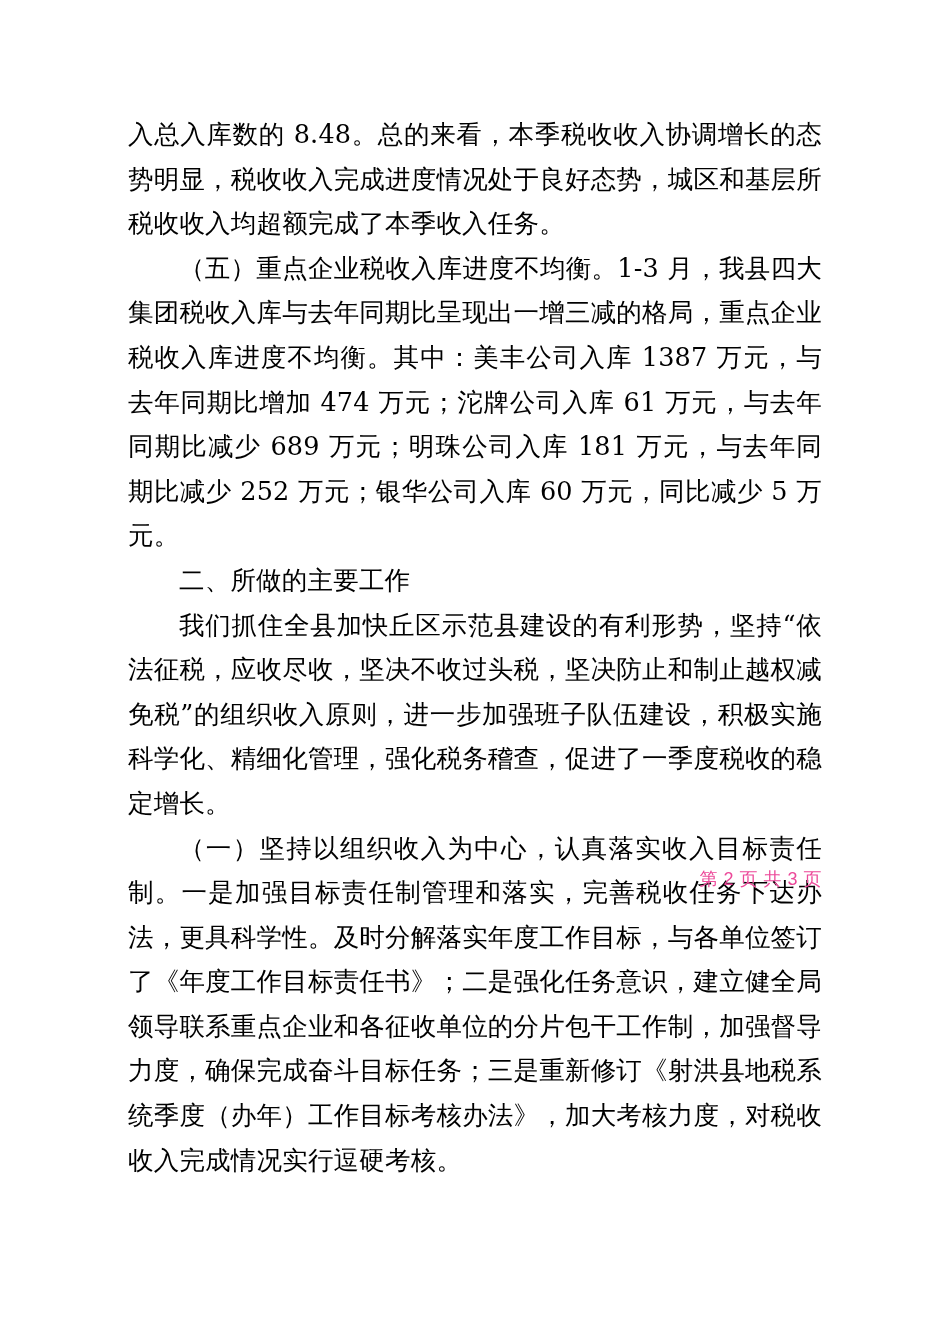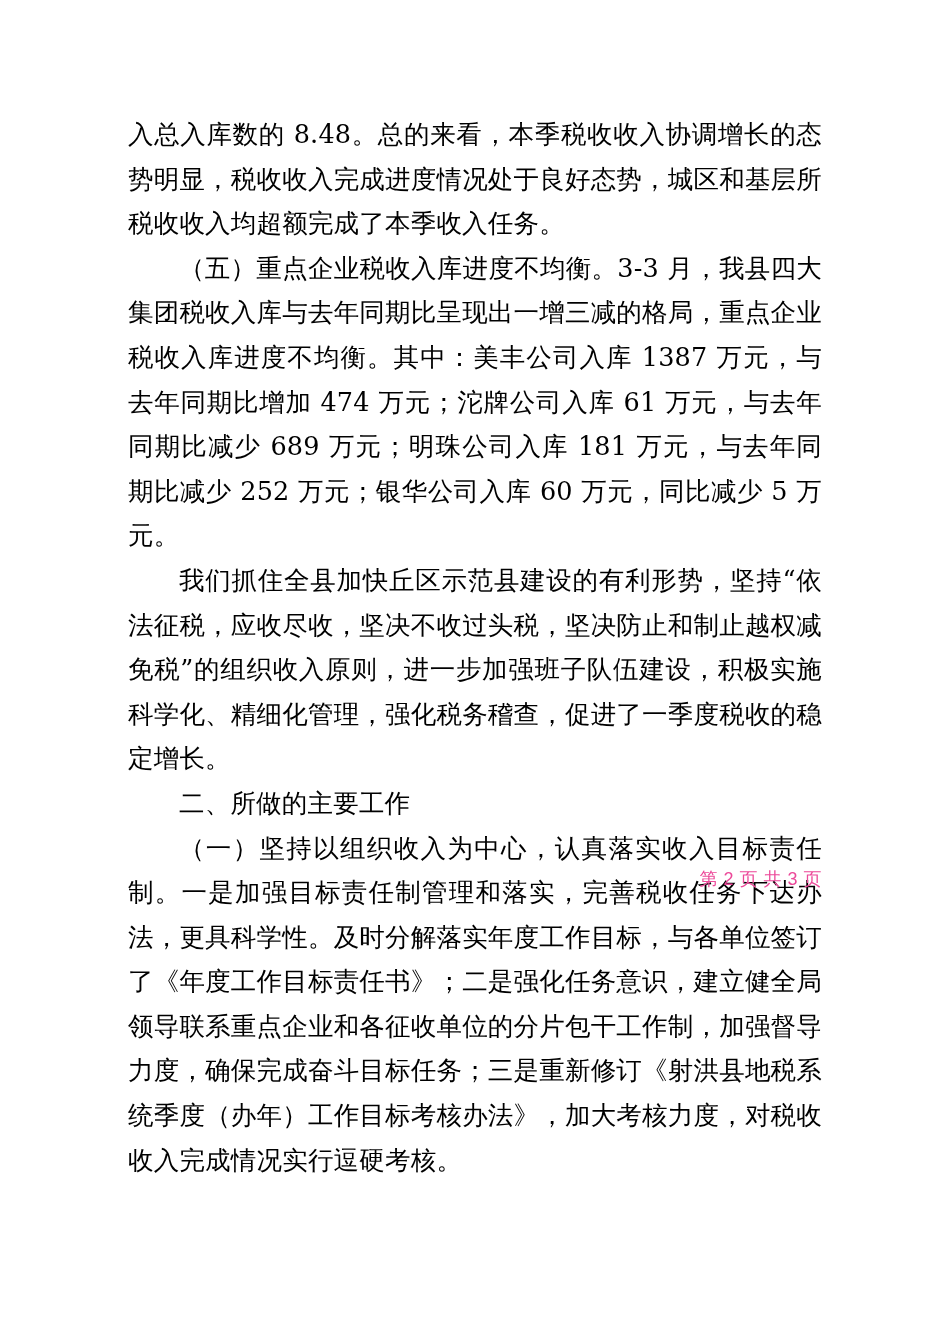--- a/index.html
+++ b/index.html
@@ -48,20 +48,20 @@
     letter-spacing: 0.5px;
     margin-top: 40px;
   }
 </style>
 </head>
 <body>
 
 <div class="page">
   <div class="doc-body">
     <p class="para cont">入总入库数的 8.48。总的来看，本季税收收入协调增长的态势明显，税收收入完成进度情况处于良好态势，城区和基层所税收收入均超额完成了本季收入任务。</p>
-    <p class="para">（五）重点企业税收入库进度不均衡。3-3 月，我县四大集团税收入库与去年同期比呈现出一增三减的格局，重点企业税收入库进度不均衡。其中：美丰公司入库 1387 万元，与去年同期比增加 474 万元；沱牌公司入库 61 万元，与去年同期比减少 689 万元；明珠公司入库 181 万元，与去年同期比减少 252 万元；银华公司入库 60 万元，同比减少 5 万元。</p>
+    <p class="para">（五）重点企业税收入库进度不均衡。1-3 月，我县四大集团税收入库与去年同期比呈现出一增三减的格局，重点企业税收入库进度不均衡。其中：美丰公司入库 1387 万元，与去年同期比增加 474 万元；沱牌公司入库 61 万元，与去年同期比减少 689 万元；明珠公司入库 181 万元，与去年同期比减少 252 万元；银华公司入库 60 万元，同比减少 5 万元。</p>
+    <p class="para">二、所做的主要工作</p>
     <p class="para">我们抓住全县加快丘区示范县建设的有利形势，坚持“依法征税，应收尽收，坚决不收过头税，坚决防止和制止越权减免税”的组织收入原则，进一步加强班子队伍建设，积极实施科学化、精细化管理，强化税务稽查，促进了一季度税收的稳定增长。</p>
-    <p class="para">二、所做的主要工作</p>
     <p class="para">（一）坚持以组织收入为中心，认真落实收入目标责任制。一是加强目标责任制管理和落实，完善税收任务下达办法，更具科学性。及时分解落实年度工作目标，与各单位签订了《年度工作目标责任书》；二是强化任务意识，建立健全局领导联系重点企业和各征收单位的分片包干工作制，加强督导力度，确保完成奋斗目标任务；三是重新修订《射洪县地税系统季度（办年）工作目标考核办法》，加大考核力度，对税收收入完成情况实行逗硬考核。</p>
 
   </div>
   <div class="footer">第 2 页 共 3 页</div>
 </div>
 
 </body></html>

